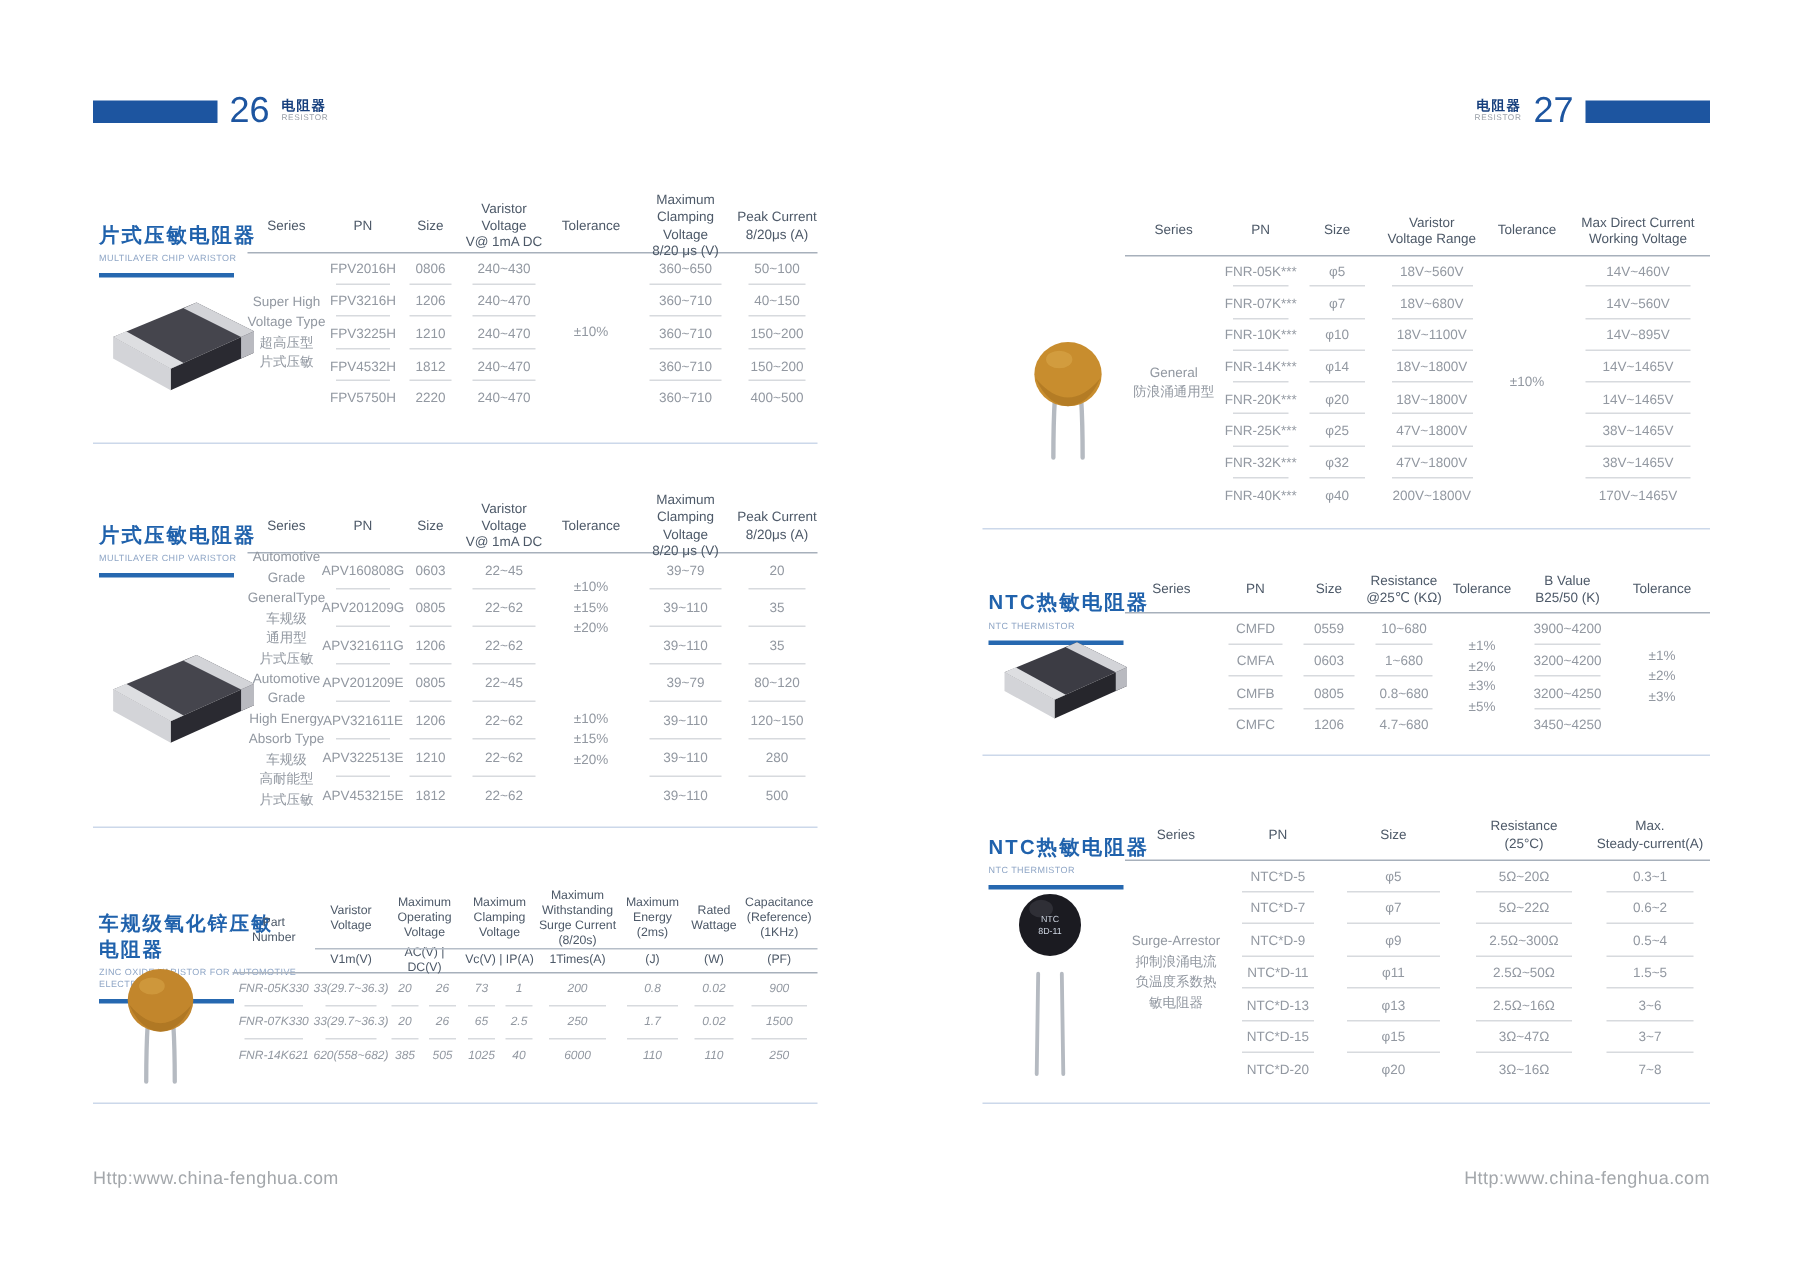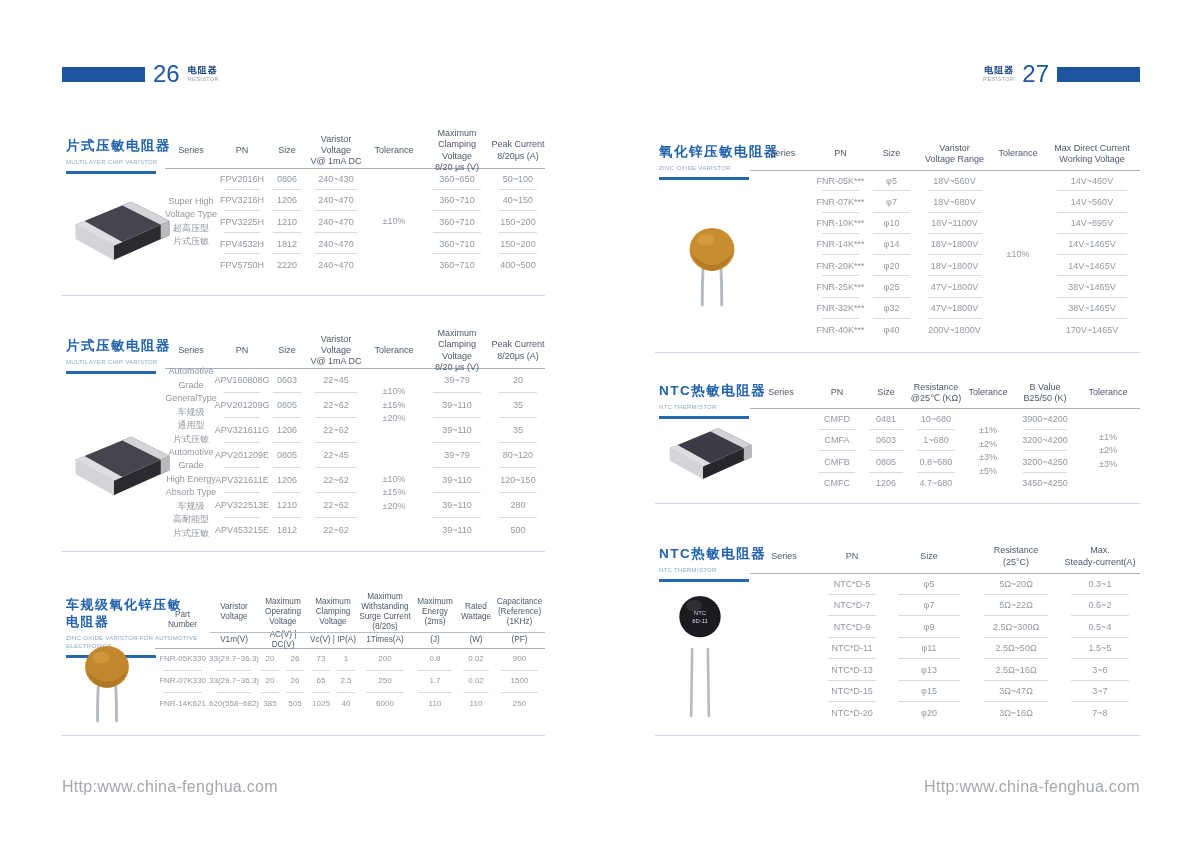--- a/index.html
+++ b/index.html
@@ -7,43 +7,43 @@
           font-family:"Liberation Sans","DejaVu Sans",sans-serif;}
   
   .hdr{position:absolute;top:62px;display:flex;align-items:center;gap:8px;}
   .hbar{width:83px;height:15px;background:#1d55a0;}
   .pnum{font-size:24px;color:#1d55a0;line-height:1;}
   .htxt{display:flex;flex-direction:column;line-height:1;}
   .htxt .cn{font-size:9px;font-weight:bold;color:#163f7d;letter-spacing:1px;}
   .htxt .en{font-size:5.5px;color:#9aa0a8;letter-spacing:.4px;margin-top:2px;}
   .htxt.r{align-items:flex-end;}
   
-  .sect{position:absolute;}
+  .sect{position:absolute;margin-top:11px;}
   .sect .cn{font-size:13.5px;font-weight:bold;color:#2062ac;letter-spacing:1.5px;line-height:1.3;white-space:pre-line;}
   .sect .en{font-size:6px;color:#8fa6c6;letter-spacing:.3px;margin-top:3px;line-height:1.35;white-space:pre-line;}
   .sect .bar{height:3px;background:#2668b0;width:90px;margin-top:5px;}
   
   .thead,.tbody{position:absolute;display:grid;}
   .thead{border-bottom:1px solid #a7b0bb;}
   .c{position:relative;display:flex;align-items:center;justify-content:center;
      text-align:center;font-size:9px;color:#9298a1;line-height:1.35;}
   .h{color:#4d5968;white-space:pre-line;line-height:1.25;}
   .pre{white-space:pre-line;line-height:1.5;}
   .u::after{content:"";position:absolute;left:14%;right:14%;bottom:0;border-bottom:1px solid #d7dade;}
   .gridL12{grid-template-columns:52px 50px 40px 58px 58px 68px 54px;width:380px;}
   .gridL3{grid-template-columns:55px 48px 24px 26px 26px 24px 54px 46px 36px 51px;width:390px;}
   .gridR1{grid-template-columns:65px 51px 51px 75px 52px 96px;width:390px;}
   .gridR2{grid-template-columns:62px 50px 48px 52px 52px 62px 64px;width:390px;}
   .gridR3{grid-template-columns:68px 68px 86px 88px 80px;width:390px;}
   .rA{grid-auto-rows:21.6px;} .rB{grid-auto-rows:25px;} .rC{grid-auto-rows:22.5px;}
   .rD{grid-auto-rows:21.3px;} .rE{grid-auto-rows:21.5px;}
-  .s8{font-size:8px;} .s85{font-size:8.2px;}
+  .s8{font-size:8px;font-style:italic;} .s85{font-size:8.2px;}
   .bend{position:absolute;border-top:1px solid #ccd8ea;}
   .midline{position:absolute;left:55px;right:0;top:40px;border-top:1px solid #b6bec8;}
-  .foot{position:absolute;top:778px;font-size:16px;color:#a3a7ab;letter-spacing:.3px;}
+  .foot{position:absolute;top:778px;font-size:12px;color:#a3a7ab;letter-spacing:.3px;}
   .img{position:absolute;}
 </style>
 </head>
 <body>
 
 <div id="canvas">
 
   <div class="hdr" style="left:62px">
     <div class="hbar"></div>
     <div class="pnum">26</div>
@@ -278,43 +278,40 @@
     <div class="c s8" style="grid-area:3/4">505</div>
     <div class="c s8" style="grid-area:3/5">1025</div>
     <div class="c s8" style="grid-area:3/6">40</div>
     <div class="c s8" style="grid-area:3/7">6000</div>
     <div class="c s8" style="grid-area:3/8">110</div>
     <div class="c s8" style="grid-area:3/9">110</div>
     <div class="c s8" style="grid-area:3/10">250</div>
   </div>
   <div class="bend" style="left:62px;top:735px;width:483px"></div>
 
-  <div class="sect" style="left:659px;top:143px;width:200px">
-    <div class="cn">氧化锌压敏电阻器</div>
-    <div class="en">ZINC OXIDE VARISTOR</div>
-    <div class="bar"></div>
-  </div>
   <svg class="img" style="left:686px;top:227px" width="52" height="80" viewBox="0 0 52 82">
     <path d="M17,40 C16,56 16,70 16,80" stroke="#b5bac1" stroke-width="3" fill="none" stroke-linecap="round"></path>
     <path d="M35,40 C36,56 36,70 36,80" stroke="#b5bac1" stroke-width="3" fill="none" stroke-linecap="round"></path>
     <ellipse cx="26" cy="23" rx="23" ry="22" fill="#c88d2e"></ellipse>
     <path d="M4,26 Q26,52 48,26 Q40,44 26,45 Q12,44 4,26 Z" fill="#a06c1c" opacity="0.5"></path>
     <ellipse cx="20" cy="13" rx="9" ry="6" fill="#dba94c" opacity="0.55"></ellipse>
   </svg>
   <div class="thead gridR1" style="left:750px;top:138px;height:32px">
     <div class="c h">Series</div>
     <div class="c h">PN</div>
     <div class="c h">Size</div>
     <div class="c h">Varistor
 Voltage Range</div>
     <div class="c h">Tolerance</div>
     <div class="c h">Max Direct Current
 Working Voltage</div>
   </div>
   <div class="tbody gridR1 rD" style="left:750px;top:170px">
+    <div class="c pre" style="grid-area:1/1/9/2">General
+防浪涌通用型</div>
     <div class="c pre" style="grid-area:1/5/9/6">±10%</div>
     <div class="c u" style="grid-area:1/2">FNR-05K***</div>
     <div class="c u" style="grid-area:1/3">φ5</div>
     <div class="c u" style="grid-area:1/4">18V~560V</div>
     <div class="c u" style="grid-area:1/6">14V~460V</div>
     <div class="c u" style="grid-area:2/2">FNR-07K***</div>
     <div class="c u" style="grid-area:2/3">φ7</div>
     <div class="c u" style="grid-area:2/4">18V~680V</div>
     <div class="c u" style="grid-area:2/6">14V~560V</div>
     <div class="c u" style="grid-area:3/2">FNR-10K***</div>
@@ -370,21 +367,21 @@
   </div>
   <div class="tbody gridR2 rE" style="left:750px;top:408px">
     <div class="c pre" style="grid-area:1/5/5/6">±1%
 ±2%
 ±3%
 ±5%</div>
     <div class="c pre" style="grid-area:1/7/5/8">±1%
 ±2%
 ±3%</div>
     <div class="c u" style="grid-area:1/2">CMFD</div>
-    <div class="c u" style="grid-area:1/3">0481</div>
+    <div class="c u" style="grid-area:1/3">0559</div>
     <div class="c u" style="grid-area:1/4">10~680</div>
     <div class="c u" style="grid-area:1/6">3900~4200</div>
     <div class="c u" style="grid-area:2/2">CMFA</div>
     <div class="c u" style="grid-area:2/3">0603</div>
     <div class="c u" style="grid-area:2/4">1~680</div>
     <div class="c u" style="grid-area:2/6">3200~4200</div>
     <div class="c u" style="grid-area:3/2">CMFB</div>
     <div class="c u" style="grid-area:3/3">0805</div>
     <div class="c u" style="grid-area:3/4">0.8~680</div>
     <div class="c u" style="grid-area:3/6">3200~4250</div>
@@ -411,20 +408,24 @@
   <div class="thead gridR3" style="left:750px;top:540px;height:33px">
     <div class="c h">Series</div>
     <div class="c h">PN</div>
     <div class="c h">Size</div>
     <div class="c h">Resistance
 (25°C)</div>
     <div class="c h">Max.
 Steady-current(A)</div>
   </div>
   <div class="tbody gridR3 rE" style="left:750px;top:573px">
+    <div class="c pre" style="grid-area:1/1/8/2">Surge-Arrestor
+抑制浪涌电流
+负温度系数热
+敏电阻器</div>
     <div class="c u" style="grid-area:1/2">NTC*D-5</div>
     <div class="c u" style="grid-area:1/3">φ5</div>
     <div class="c u" style="grid-area:1/4">5Ω~20Ω</div>
     <div class="c u" style="grid-area:1/5">0.3~1</div>
     <div class="c u" style="grid-area:2/2">NTC*D-7</div>
     <div class="c u" style="grid-area:2/3">φ7</div>
     <div class="c u" style="grid-area:2/4">5Ω~22Ω</div>
     <div class="c u" style="grid-area:2/5">0.6~2</div>
     <div class="c u" style="grid-area:3/2">NTC*D-9</div>
     <div class="c u" style="grid-area:3/3">φ9</div>

